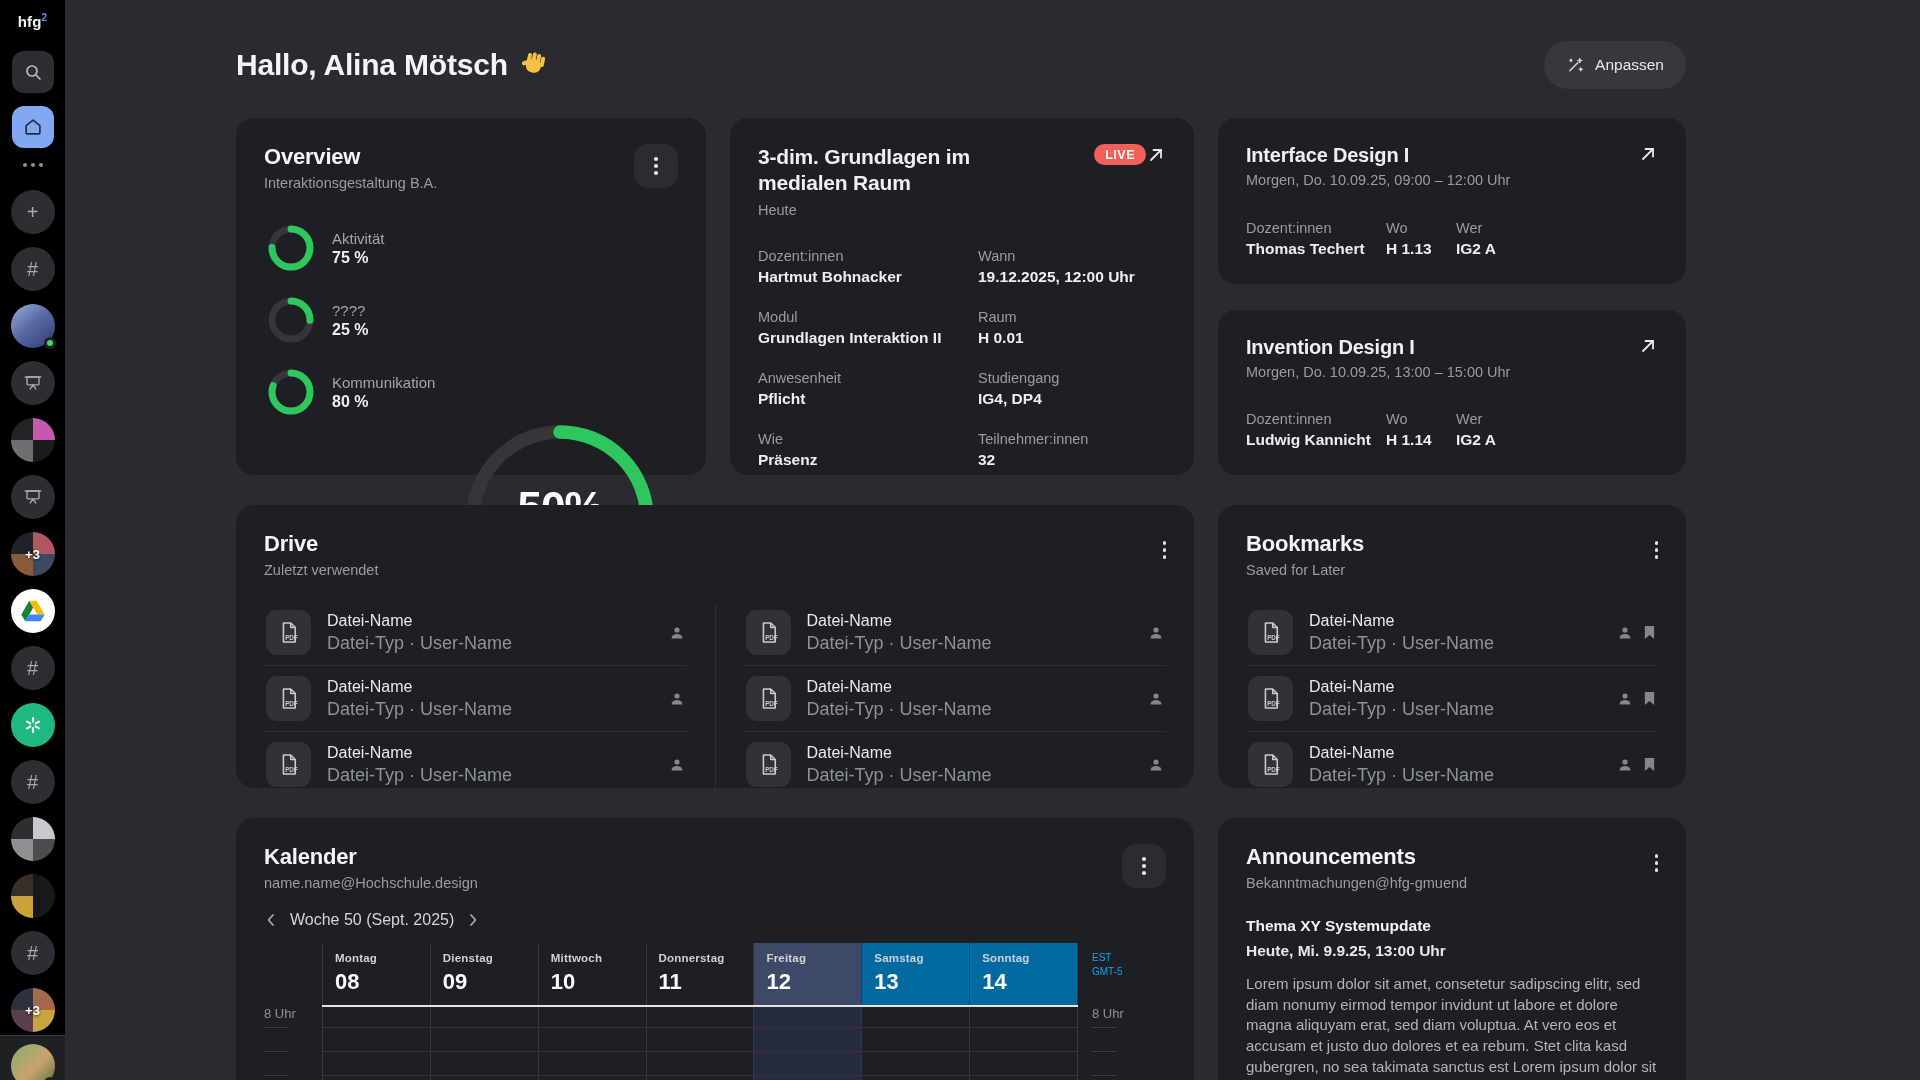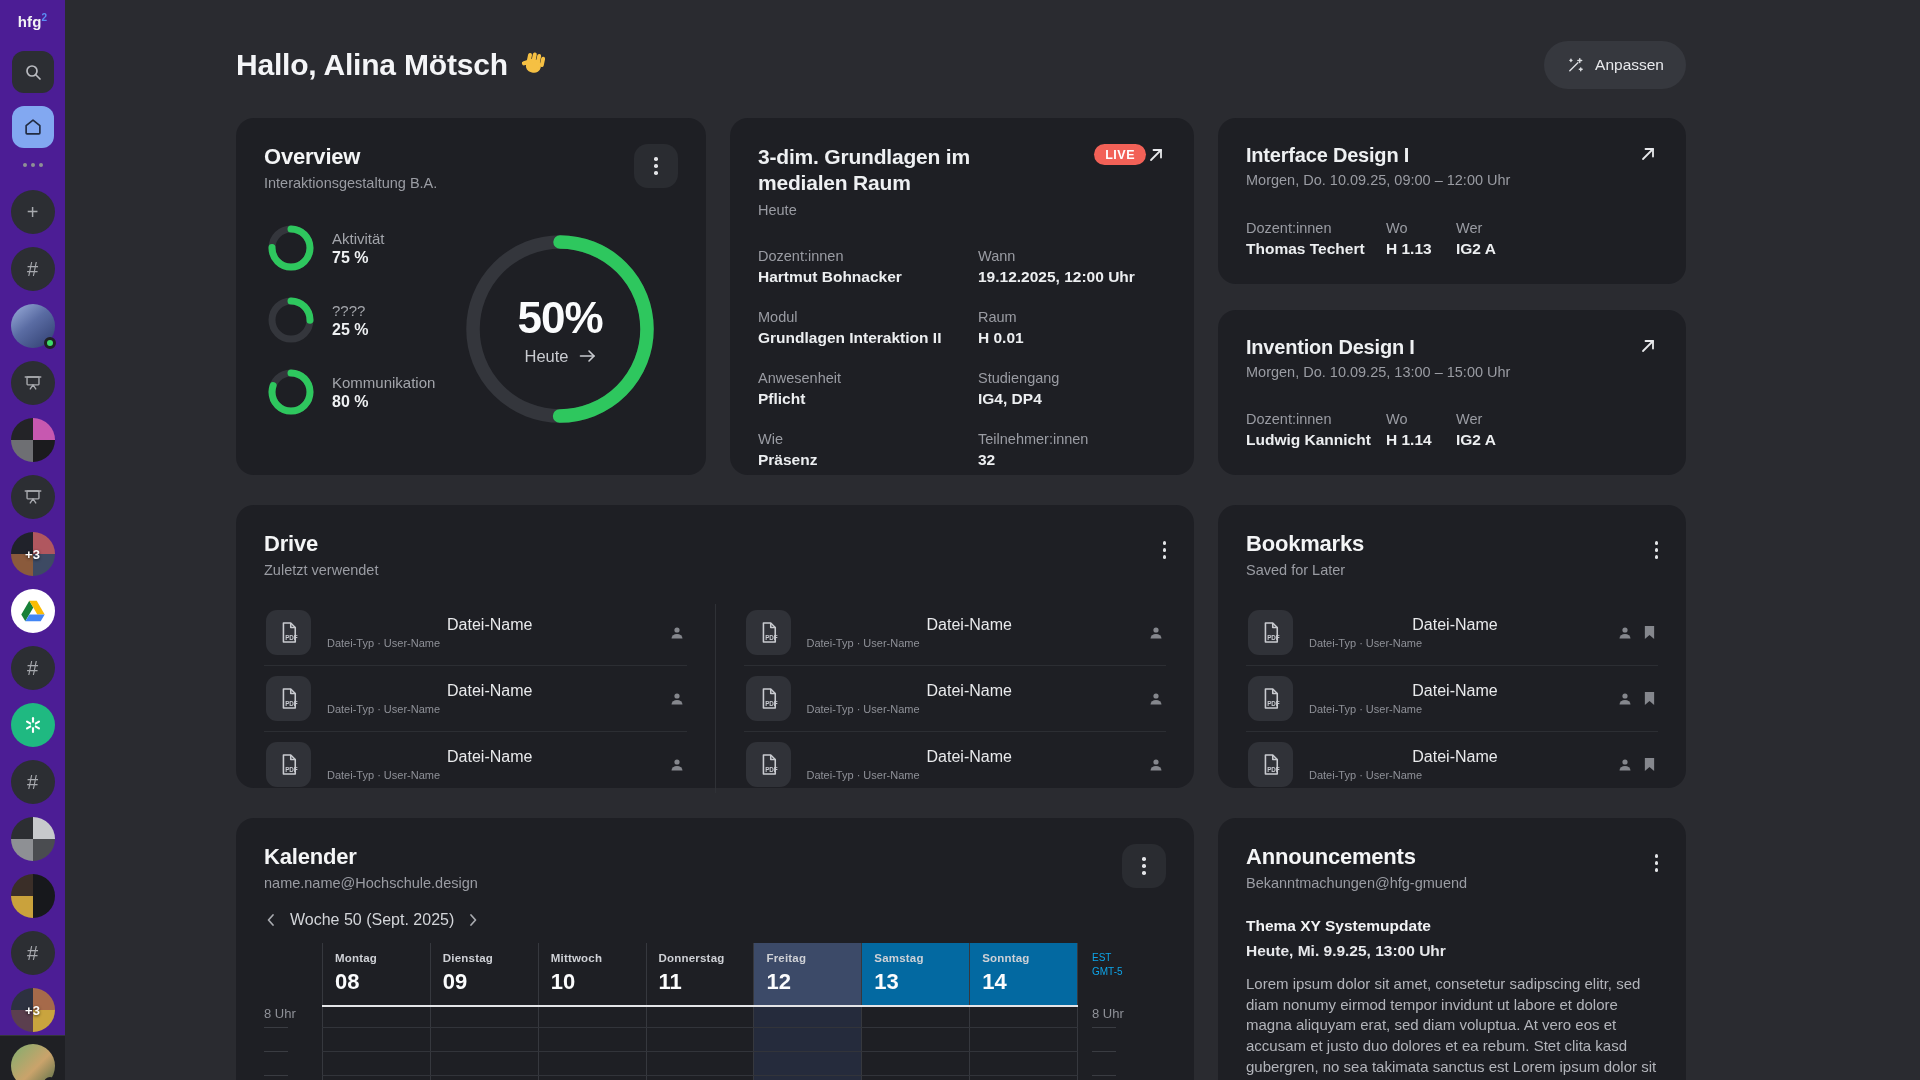--- a/index.html
+++ b/index.html
@@ -6,21 +6,21 @@
   * { margin:0; padding:0; box-sizing:border-box; }
   html,body { width:1920px; height:1080px; overflow:hidden; }
   body {
     font-family:"Liberation Sans","DejaVu Sans",sans-serif;
     background:#2a2b30; color:#eef0f2; display:flex;
   }
   svg { display:block; }
 
   
   .sidebar {
-    width:65px; height:1080px; background:#4c1d95; flex:0 0 65px;
+    width:65px; height:1080px; background:#000000; flex:0 0 65px;
     display:flex; flex-direction:column; align-items:center;
     padding-top:12px; gap:13px; position:relative; overflow:hidden;
   }
   .logo { font-size:15px; font-weight:700; color:#f2f3f5; margin-bottom:8px; letter-spacing:.2px; }
   .logo sup { color:#5b8df5; font-size:10px; font-weight:700; }
   .sq-btn {
     width:42px; height:42px; border-radius:12px; background:#2c2e33;
     display:flex; align-items:center; justify-content:center; cursor:pointer; flex:0 0 auto;
   }
   .sq-btn.active { background:#82a8f1; }
@@ -75,21 +75,21 @@
   .kebab { display:flex; flex-direction:column; gap:3.5px; align-items:center; cursor:pointer; }
   .kebab i { width:3.5px; height:3.5px; border-radius:50%; background:#e3e4e7; }
   .kebab-tile {
     width:44px; height:44px; border-radius:14px; background:#2a2c31;
     display:flex; align-items:center; justify-content:center; cursor:pointer;
   }
   .card-head { display:flex; justify-content:space-between; align-items:flex-start; }
   .link-arrow { cursor:pointer; }
 
   
-  .ov-body { display:flex; margin-top:34px; }
+  .ov-body { display:flex; margin-top:34px;flex-direction:column; }
   .rings { display:flex; flex-direction:column; gap:26px; margin-left:4px; }
   .ring-row { display:flex; align-items:center; gap:18px; }
   .ring-label { font-size:15px; color:#a3a5ab; }
   .ring-value { font-size:16px; font-weight:700; color:#eef0f2; margin-top:2px; }
   .big-ring { margin-left:auto; margin-right:18px; position:relative; width:200px; height:200px; margin-top:4px; }
   .big-ring-center { position:absolute; inset:0; display:flex; flex-direction:column; align-items:center; justify-content:center; }
   .big-pct { font-size:44px; font-weight:700; color:#fbfcfd; letter-spacing:-1px; }
   .big-sub { display:flex; align-items:center; gap:10px; margin-top:4px; color:#c9cbd0; font-size:16.5px; cursor:pointer; }
   .ring-track { stroke:#34363c; fill:none; }
   .ring-fill  { stroke:#2ec75e; fill:none; stroke-linecap:round; }
@@ -118,22 +118,22 @@
   .files-2col { display:grid; grid-template-columns:1fr 1fr; column-gap:57px; margin-top:22px; position:relative; }
   .files-2col::before { content:""; position:absolute; left:50%; top:4px; bottom:4px; width:1px; background:#2f3136; }
   .file-row { display:flex; align-items:center; gap:16px; padding:10px 2px; cursor:pointer; }
   .file-col .file-row + .file-row { border-top:1px solid #2c2e33; }
   .bm-list { margin-top:22px; }
   .bm-list .file-row + .file-row { border-top:1px solid #2c2e33; }
   .file-tile {
     width:45px; height:45px; border-radius:11px; background:#303238; flex:0 0 auto;
     display:flex; align-items:center; justify-content:center;
   }
-  .file-name { font-size:16px; color:#e9eaec;text-align:center; }
-  .file-meta { font-size:11px; color:#8f9198; margin-top:3px; }
+  .file-name { font-size:16px; color:#e9eaec; }
+  .file-meta { font-size:18px; color:#8f9198; margin-top:3px; }
   .file-text { flex:1; }
   .file-icons { display:flex; align-items:center; gap:10px; }
 
   
   .cal-toolbar { display:flex; align-items:center; justify-content:space-between; margin-top:20px; }
   .cal-tabs { display:flex; align-items:center; gap:8px; }
   .cal-tab { font-size:16px; color:#cfd1d5; padding:7px 12px; cursor:pointer; border-radius:10px; }
   .cal-tab.active { background:#35373d; color:#8fb2f7; }
   .cal-nav { display:flex; align-items:center; gap:12px; color:#d3d5d9; font-size:16px; }
   .cal-nav .chev { cursor:pointer; display:flex; }

